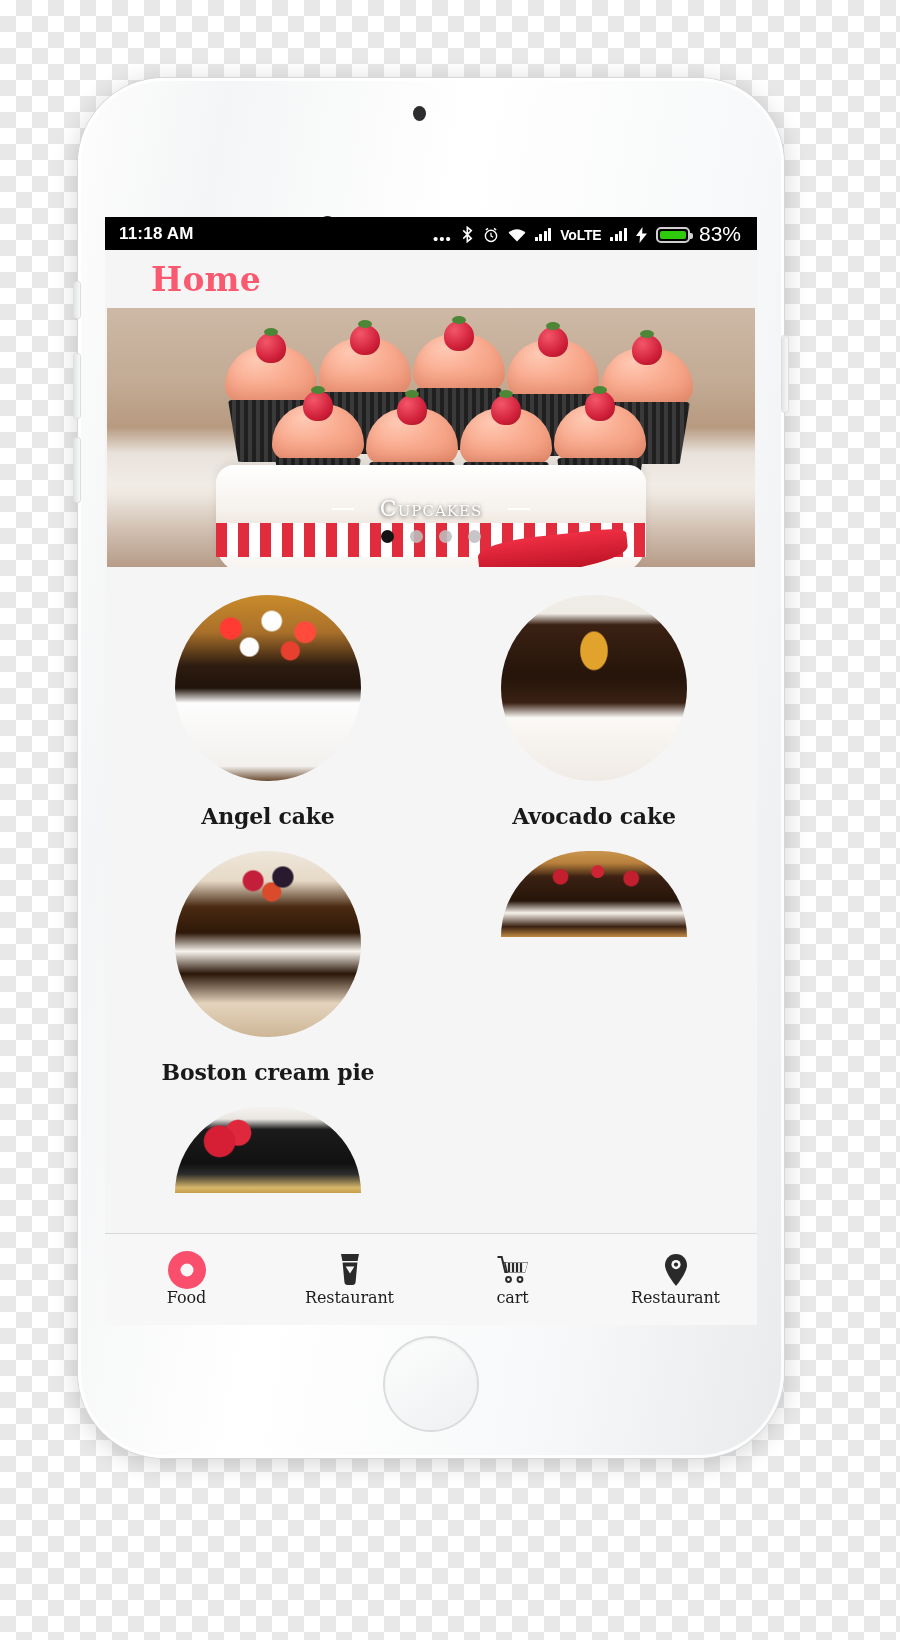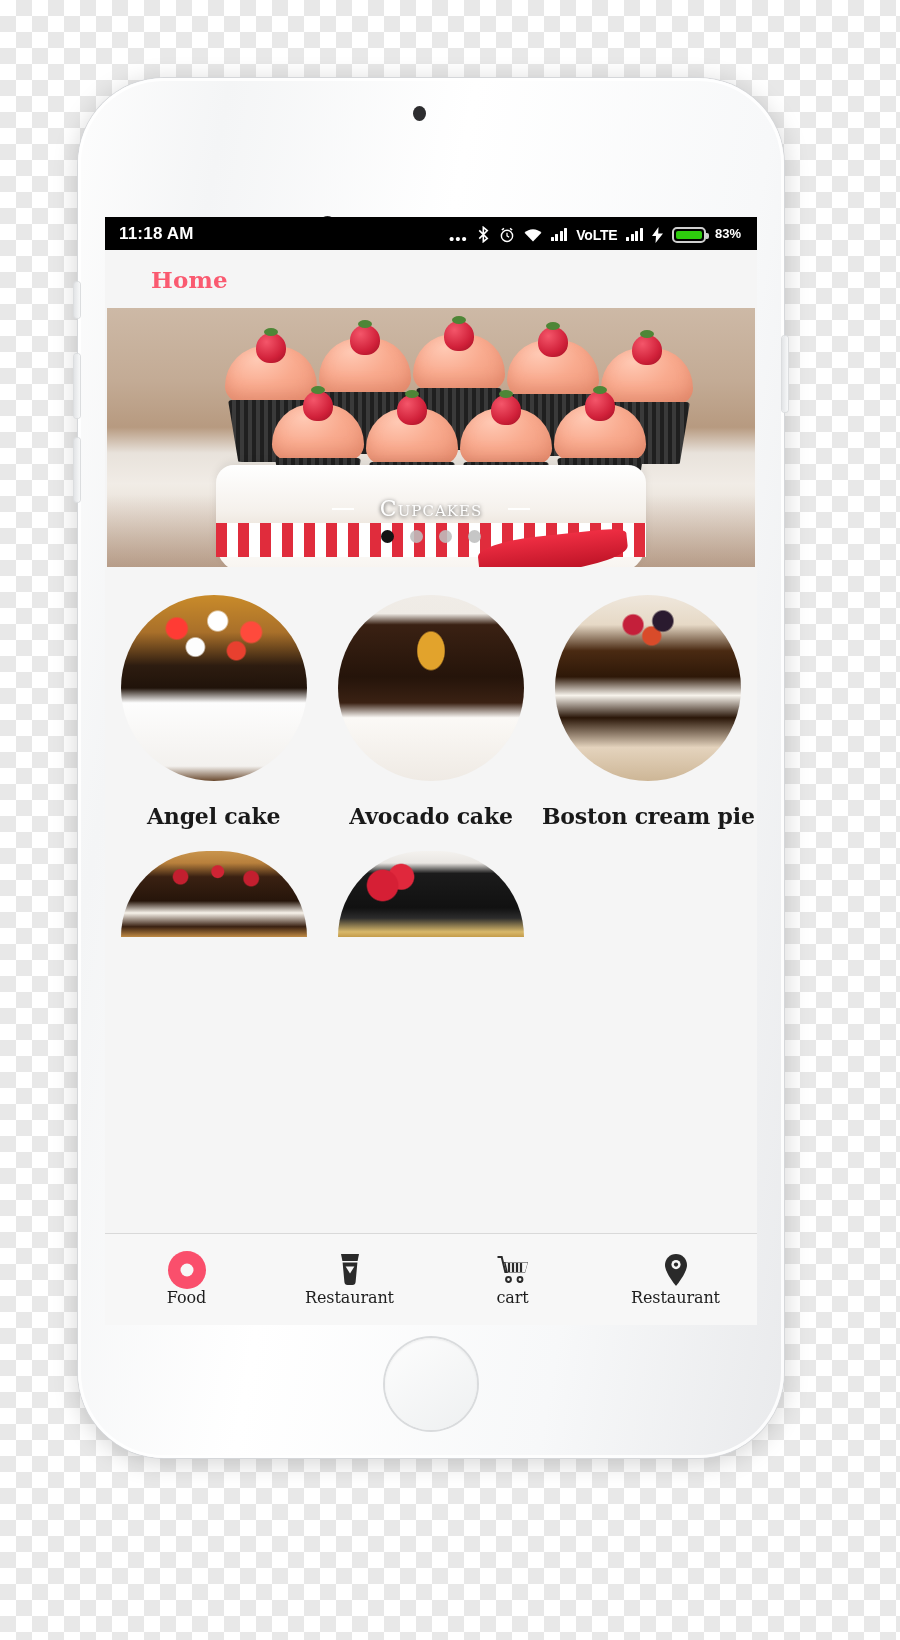--- a/index.html
+++ b/index.html
@@ -124,33 +124,33 @@
     border-radius: 5px;
     position: relative;
     padding: 2px;
   }
   .battery::after {
     content:"";
     position:absolute; right:-5px; top:4px;
     width:3px; height:6px; background:#cfcfcf; border-radius:0 2px 2px 0;
   }
   .battery > span { display:block; height:100%; background:#2ecc0d; border-radius:2px; }
-  #battery-pct { font-size: 13px; font-weight: bold; }
+  #battery-pct { font-size: 21px; font-weight: normal; }
 
   
   #app-header {
     height: 58px;
     background: #f5f5f5;
     display: flex;
     align-items: center;
     padding-left: 46px;
   }
   #page-title {
     font-family: "DejaVu Serif", serif;
-    font-size: 23px;
+    font-size: 33px;
     font-weight: bold;
     color: #fa5a70;
     letter-spacing: .2px;
   }
 
   
   #banner {
     position: relative;
     margin: 0 2px;
     height: 259px;
@@ -230,21 +230,21 @@
   #banner-dots span {
     width: 13px; height: 13px; border-radius:50%;
     background: rgba(190,190,190,.88);
   }
   #banner-dots span.active { background:#141414; }
 
   
   #item-grid {
     padding: 14px 0 0;
     display: grid;
-    grid-template-columns: 1fr 1fr 1fr;
+    grid-template-columns: 1fr 1fr;
     row-gap: 8px;
   }
   .grid-cell {
     display: flex;
     flex-direction: column;
     align-items: center;
     padding-top: 14px;
   }
   .thumb {
     width: 186px; height: 186px;

